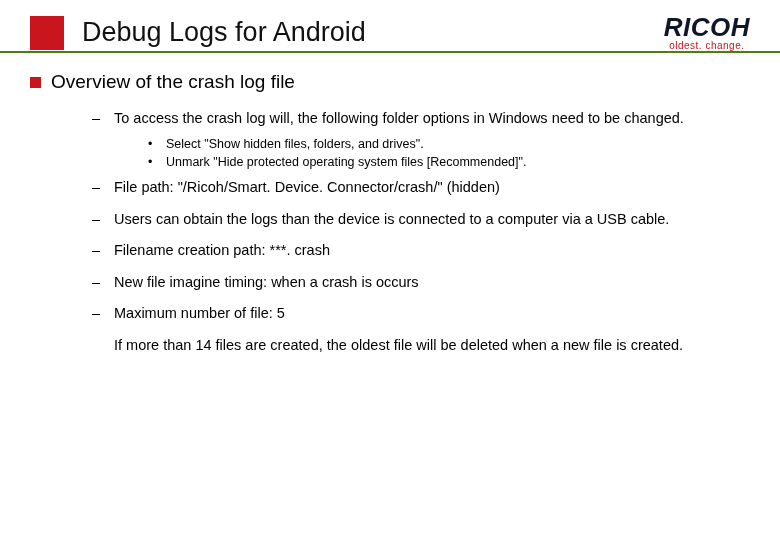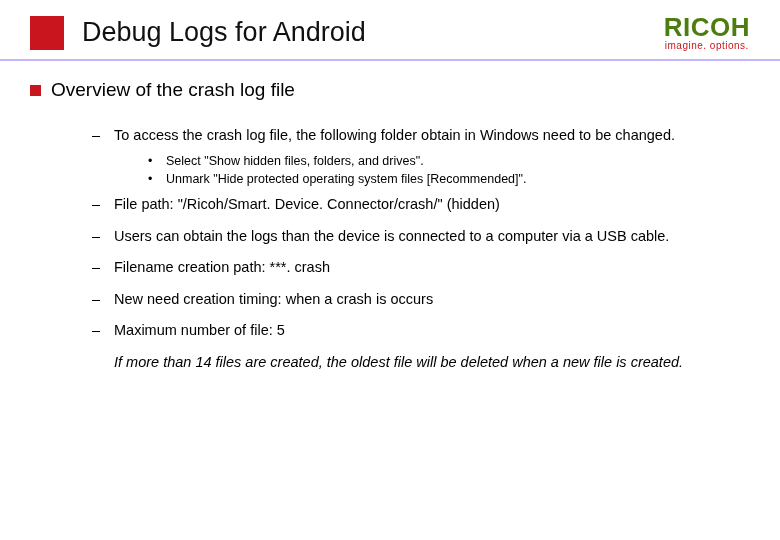--- a/index.html
+++ b/index.html
@@ -7,22 +7,22 @@
     width: 780px;
     height: 540px;
     background: #ffffff;
     font-family: Arial, Helvetica, sans-serif;
     color: #000;
     position: relative;
   }
   .header {
     display: flex;
     align-items: center;
-    padding: 14px 30px 8px 30px;
-    border-bottom: 2px solid #c4b5fd;
+    padding: 14px 30px 0 30px;
+    border-bottom: 2px solid #4d7c0f;
   }
   .header-square {
     width: 34px;
     height: 34px;
     background: #c9151e;
     margin-right: 18px;
     flex-shrink: 0;
   }
   .header-title {
     font-size: 27px;
@@ -35,35 +35,36 @@
     flex-direction: column;
     align-items: center;
     margin-left: auto;
     line-height: 1;
   }
   .logo {
     font-family: Arial, sans-serif;
     font-weight: 900;
     font-size: 26px;
     letter-spacing: 0.5px;
-    color: #4d7c0f;
+    color: #0f172a;
+    font-style: italic;
   }
   .tagline {
     font-size: 10px;
     color: #c9151e;
     letter-spacing: 0.5px;
     margin-top: 1px;
   }
   .content {
     padding: 18px 30px 0 30px;
   }
   .section {
     display: flex;
     align-items: baseline;
-    margin-bottom: 25px;
+    margin-bottom: 16px;
   }
   .red-bullet {
     width: 11px;
     height: 11px;
     background: #c9151e;
     margin-right: 10px;
     margin-top: 5px;
     flex-shrink: 0;
   }
   .section-title {
@@ -101,47 +102,46 @@
   .dot {
     width: 18px;
     flex-shrink: 0;
   }
   .note {
     padding-left: 84px;
     padding-right: 20px;
     font-size: 14.5px;
     line-height: 1.35;
     margin-top: 4px;
-    font-style: italic;
   }
 </style>
 </head>
 <body>
 
 <div class="header">
   <div class="header-square"></div>
   <div class="header-title">Debug Logs for Android</div>
   <div class="logo-wrap">
     <div class="logo">RICOH</div>
-    <div class="tagline">imagine. options.</div>
+    <div class="tagline">oldest. change.</div>
   </div>
 </div>
 
 <div class="content">
 
   <div class="section">
     <div class="red-bullet"></div>
     <div class="section-title">Overview of the crash log file</div>
   </div>
 
   <div class="sub-list">
 
     <div class="sub-item">
       <div class="sub-dash">–</div>
-      <div class="sub-text">To access the crash log file, the following folder obtain in Windows need to be changed.</div>
+      <div class="sub-text">To access the crash log will, the following folder options in Windows need to be changed.</div>
     </div>
 
   </div>
 
   <div class="sub-sub-list">
     <div class="sub-sub-item">
       <div class="dot">•</div>
       <div>Select "Show hidden files, folders, and drives".</div>
     </div>
     <div class="sub-sub-item">
@@ -162,21 +162,21 @@
       <div class="sub-text">Users can obtain the logs than the device is connected to a computer via a USB cable.</div>
     </div>
 
     <div class="sub-item">
       <div class="sub-dash">–</div>
       <div class="sub-text">Filename creation path: ***. crash</div>
     </div>
 
     <div class="sub-item">
       <div class="sub-dash">–</div>
-      <div class="sub-text">New need creation timing: when a crash is occurs</div>
+      <div class="sub-text">New file imagine timing: when a crash is occurs</div>
     </div>
 
     <div class="sub-item">
       <div class="sub-dash">–</div>
       <div class="sub-text">Maximum number of file: 5</div>
     </div>
 
   </div>
 
   <div class="note">If more than 14 files are created, the oldest file will be deleted when a new file is created.</div>

